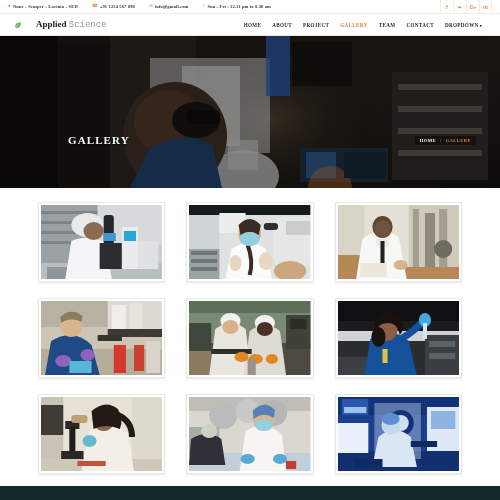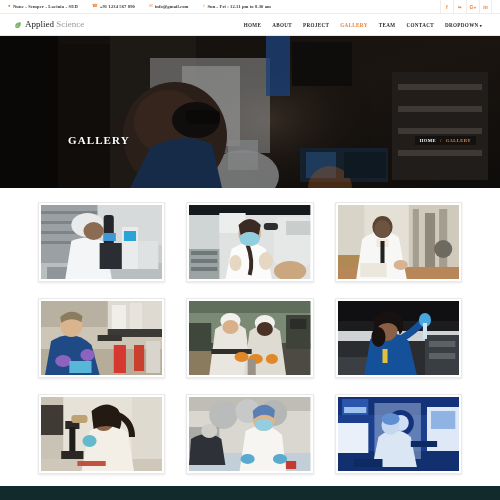--- a/index.html
+++ b/index.html
@@ -38,22 +38,22 @@
     display:flex; align-items:center;
     padding:0 14px;
     border-bottom:1px solid #ece7e0;
   }
   .logo { display:flex; align-items:center; gap:3px; }
   .leaf {
     width:8px; height:8px; position:relative; display:block;
   }
   .leaf svg { display:block; }
   .logo-text { font-size:9px; line-height:1; white-space:nowrap; }
-  .logo-a { font-weight:400; color:#1d1d1d; font-family:"Liberation Serif", serif; }
-  .logo-b { font-weight:400; color:#9a9a9a; font-family:Liberation Serif, serif; }
+  .logo-a { font-weight:700; color:#1d1d1d; font-family:"Liberation Serif", serif;margin-left:11px; }
+  .logo-b { font-weight:400; color:#9a9a9a; font-family:Liberation Mono, monospace; }
 
   .nav { margin-left:auto; display:flex; align-items:center; gap:11px; padding-right:4px; }
   .nav a {
     font-size:5.1px; font-weight:700; letter-spacing:.35px;
     color:#2b2b2b; text-decoration:none; white-space:nowrap;
     font-family:"Liberation Serif", serif;
   }
   .nav a.active { color:#e8833a; }
   .caret { font-size:4px; margin-left:1px; }
 

